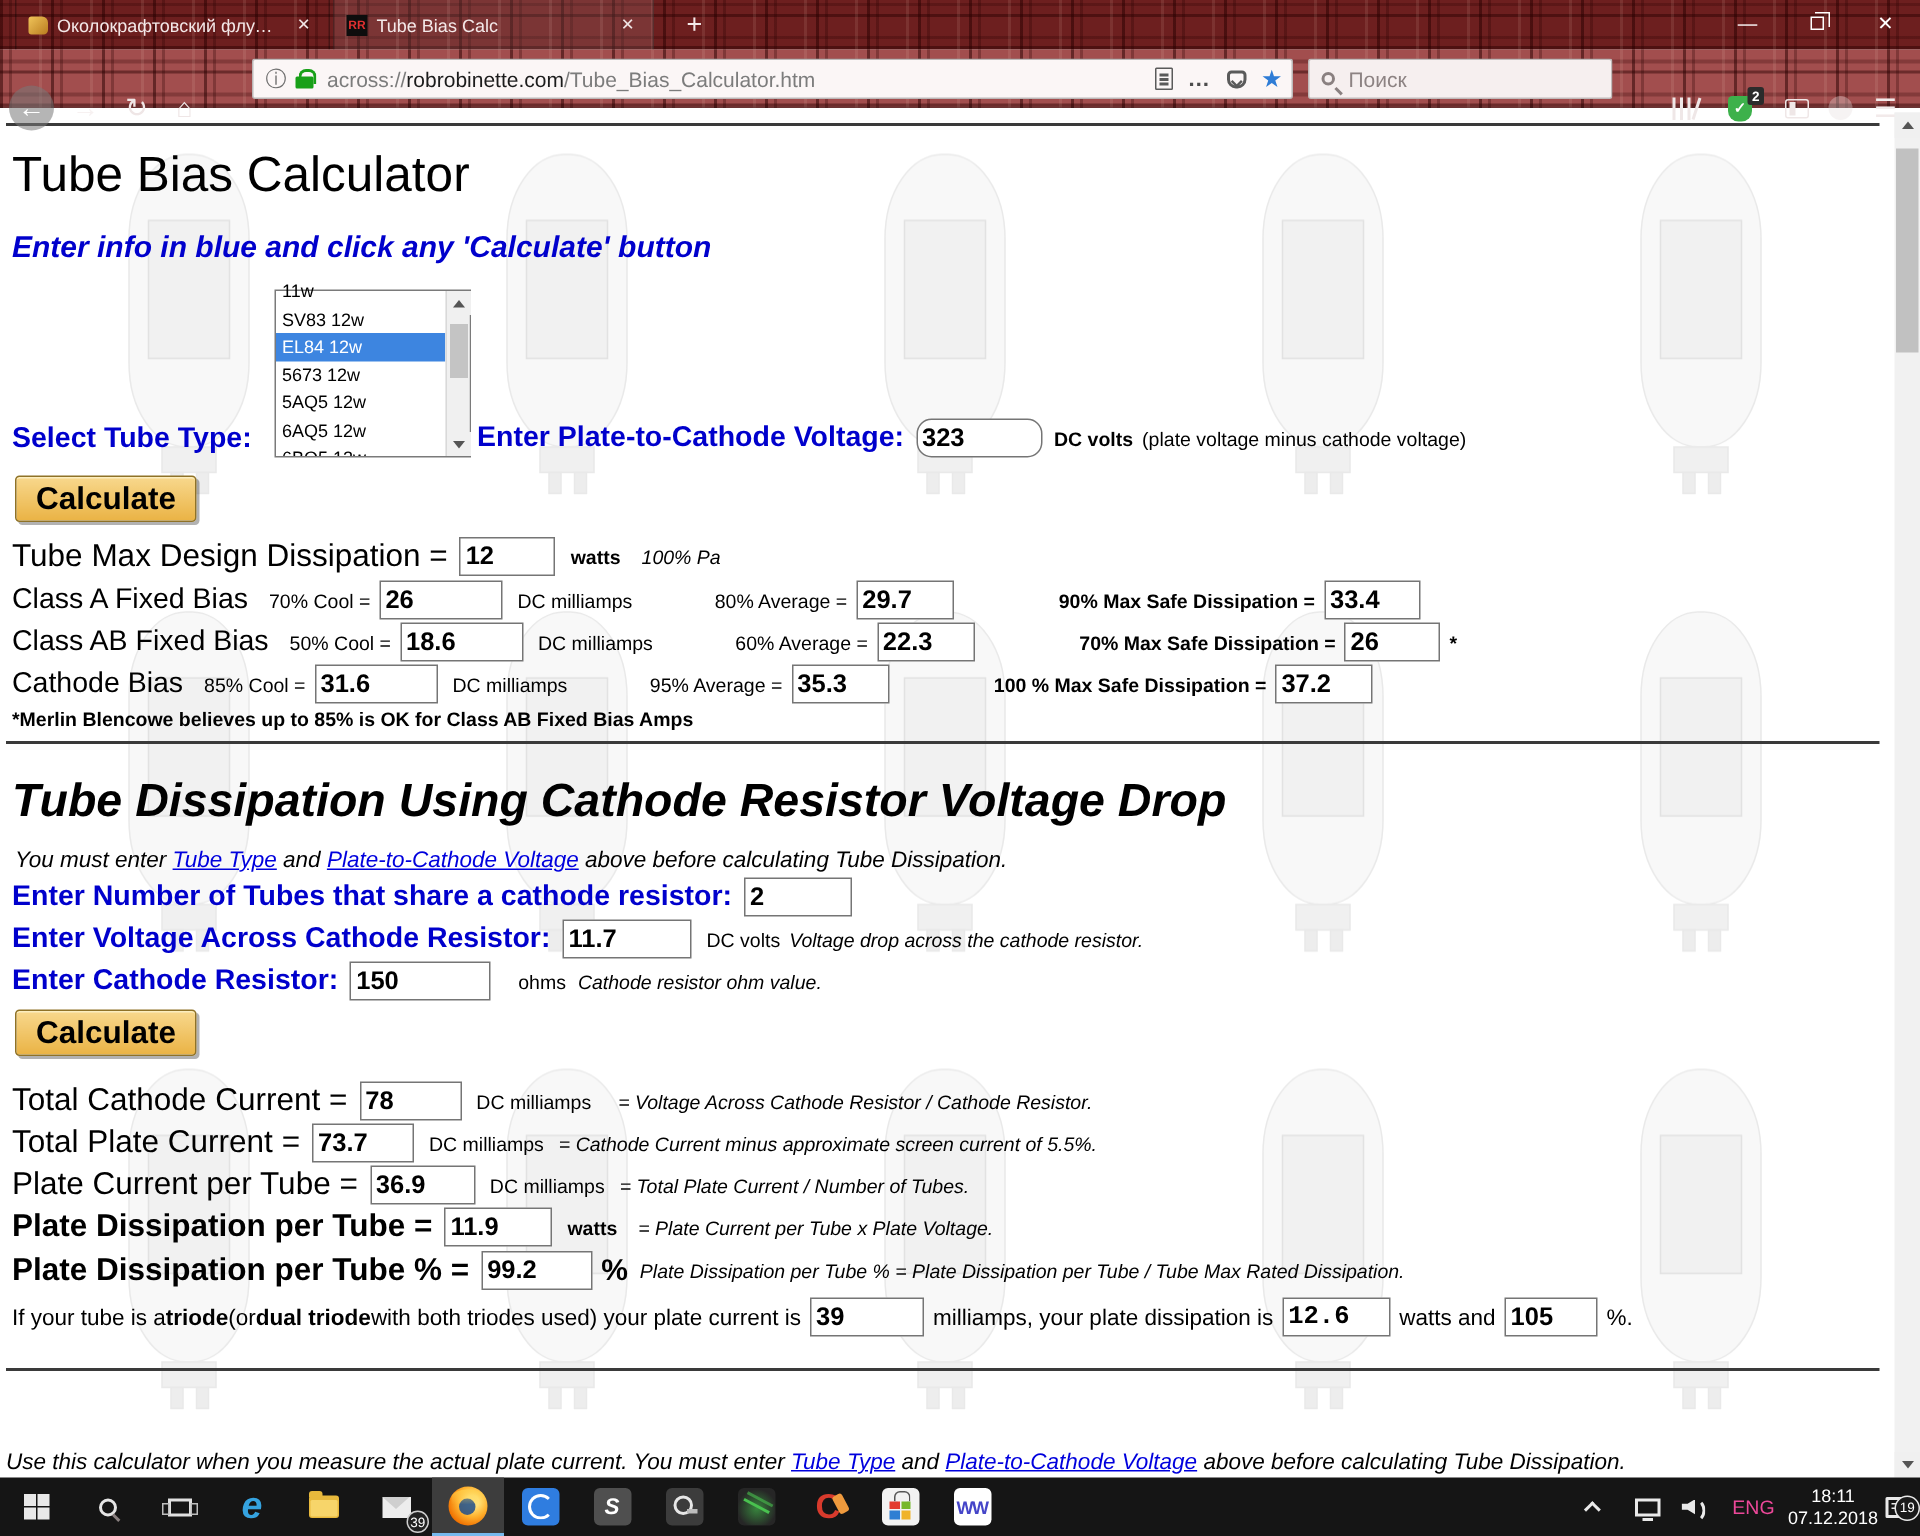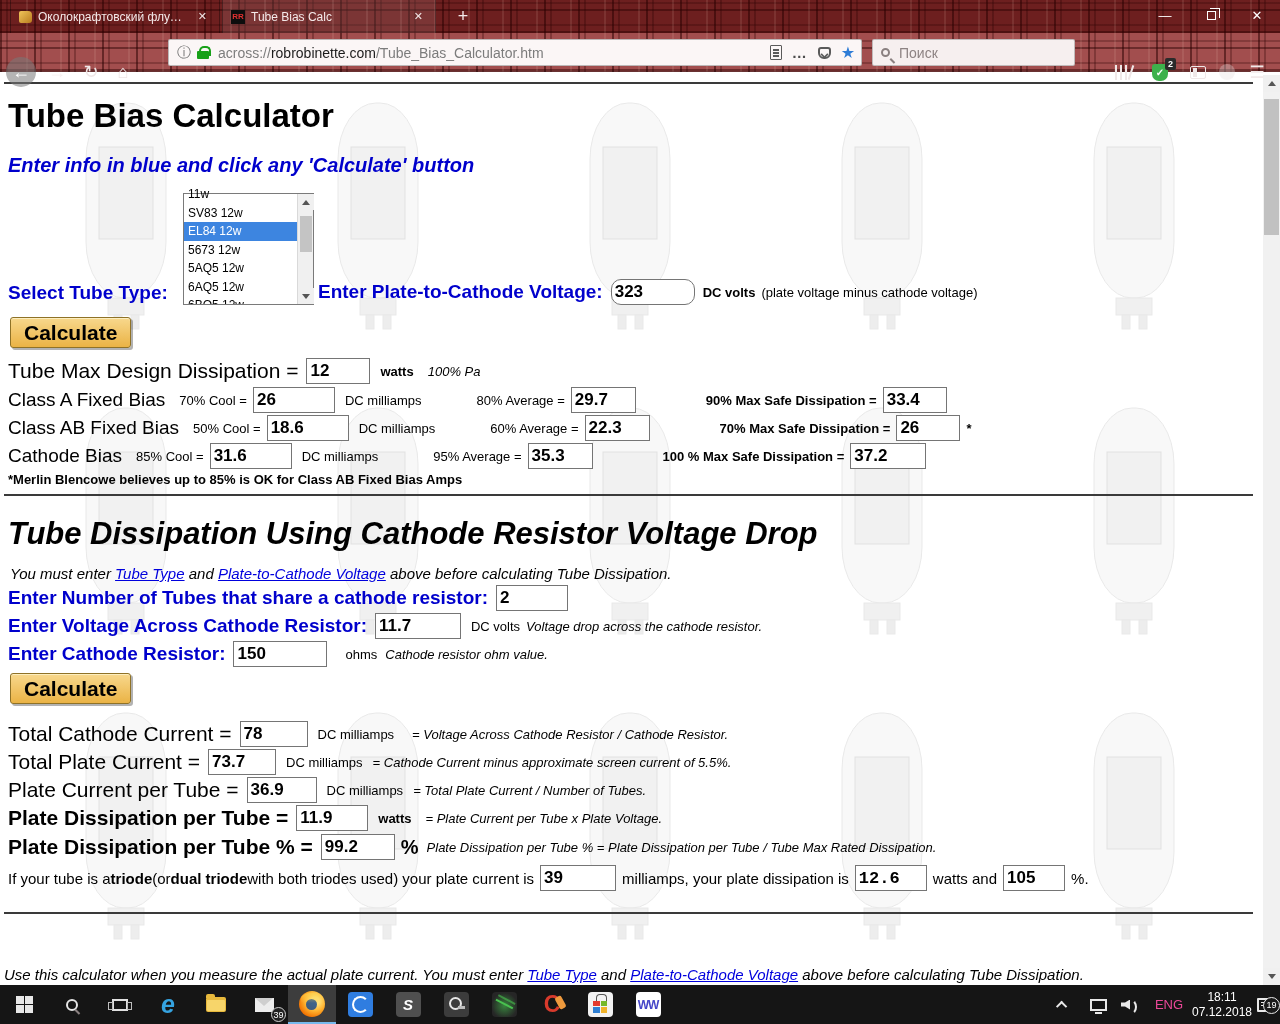--- a/index.html
+++ b/index.html
@@ -62,21 +62,21 @@
   .sidebar-ic::before{content:"";position:absolute;left:2px;top:1px;width:4px;height:9px;background:#efe7e7}
   .ghost-dim{width:16px;height:16px;border-radius:50%;background:rgba(230,220,220,.35)}
   .hamburger{color:#f2eaea;font-size:17px}
 
   
   #content{position:absolute;left:0;top:75px;width:1263px;height:910px;background:#fff;overflow:hidden;z-index:10}
   #watermark{position:absolute;left:0;top:0;width:100%;height:100%}
   .hr{position:absolute;left:4px;right:10px;border-top:2px solid #3a3a3a}
   .abs{position:absolute;white-space:nowrap}
   .row{position:absolute;left:8px;display:flex;align-items:center;white-space:nowrap;height:28px}
-  #page-title{left:8px;top:22px;font-size:33px;font-weight:bold;color:#000}
+  #page-title{left:8px;top:22px;font-size:33px;font-weight:normal;color:#000}
   #page-subtitle{left:8px;top:79px;font-size:20px;font-weight:bold;font-style:italic;color:#0000cc}
   .lbl-blue{color:#0000cc;font-weight:bold;font-size:19px}
   .lbl-lg{font-size:21px;color:#000}
   .lbl-md{font-size:19px;color:#000}
   .small{font-size:13px;color:#000}
   .small-b{font-size:13px;font-weight:bold;color:#000}
   .it{font-style:italic}
   .link{color:#0000dd;text-decoration:underline}
   .note-it{font-size:15px;font-style:italic;color:#000}
   .inp{font-family:"Liberation Sans",sans-serif;font-size:17px;font-weight:bold;color:#000;border:1px solid #757575;height:26px;padding:0 3px;background:#fff}
@@ -295,21 +295,21 @@
     <span class="small-b g6">*</span>
   </div>
   <div class="row" style="top:367px">
     <span class="lbl-md">Cathode Bias</span>
     <span class="small g14">85% Cool =</span>
     <input class="inp g6" style="width: 82px;" readonly="" value="31.6">
     <span class="small g10">DC milliamps</span>
     <span class="small g55">95% Average =</span>
     <input class="inp g6" style="width: 65px;" readonly="" value="35.3">
     <span class="small-b g70">100 % Max Safe Dissipation =</span>
-    <input class="inp g6" style="width: 76px;" readonly="" value="37.2">
+    <input class="inp g6" style="width: 65px;" readonly="" value="37.2">
   </div>
 
   <div class="abs small-b" style="left:8px;top:397px">*Merlin Blencowe believes up to 85% is OK for Class AB Fixed Bias Amps</div>
   <div class="hr" style="top:419px"></div>
 
   <div class="abs h2" style="left:8px;top:441px">Tube Dissipation Using Cathode Resistor Voltage Drop</div>
   <div class="abs note-it" style="left:10px;top:490px">
     <span>You must enter </span><span class="link">Tube Type</span><span> and </span><span class="link">Plate-to-Cathode Voltage</span><span> above before calculating Tube Dissipation.</span>
   </div>
 

